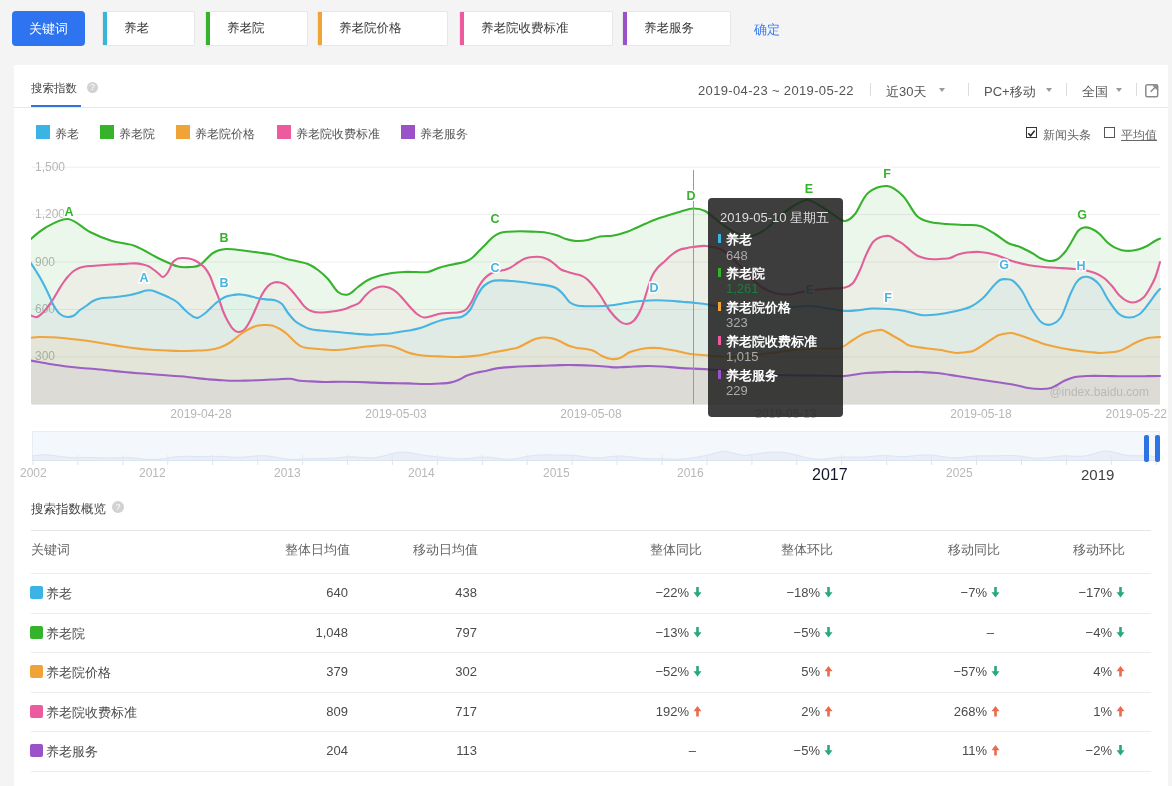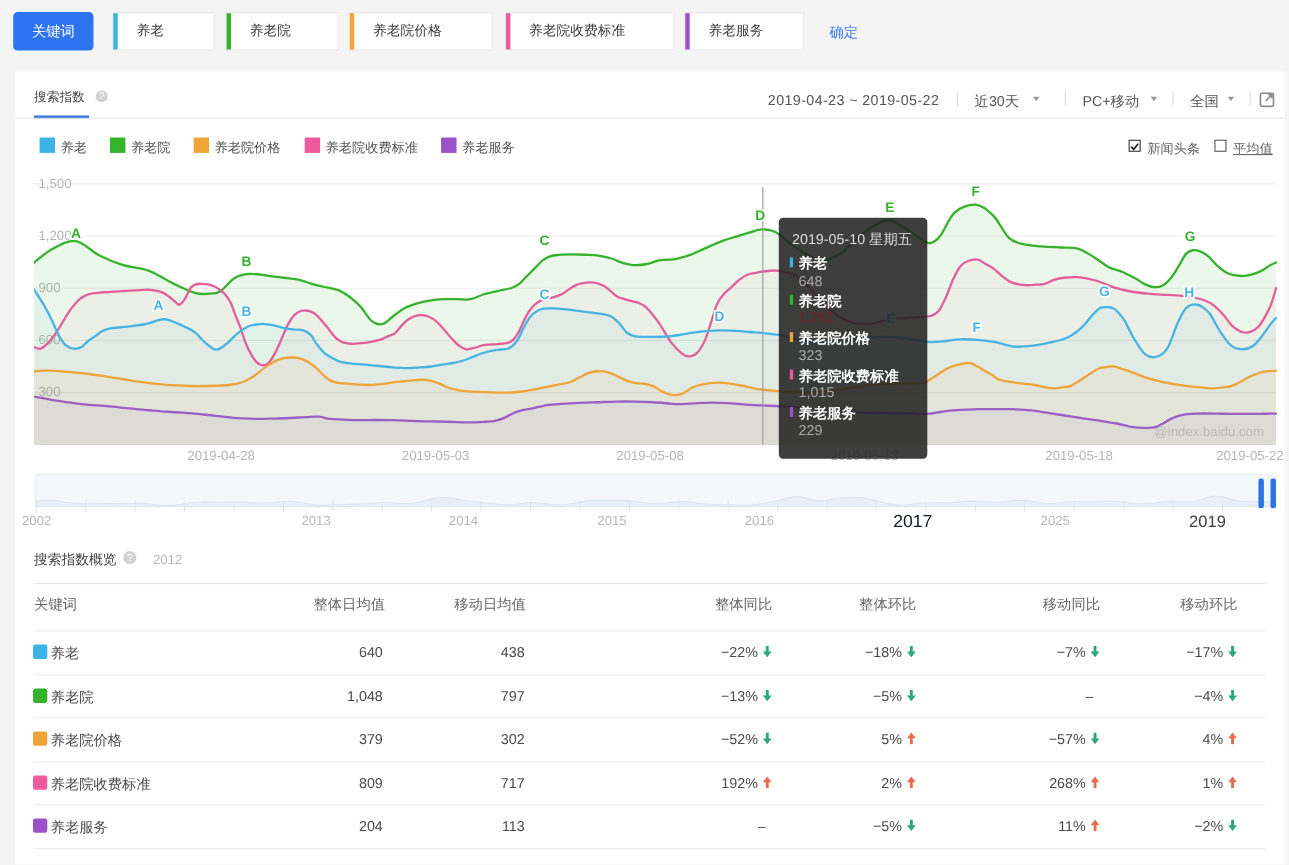--- a/index.html
+++ b/index.html
@@ -161,21 +161,21 @@
     <line x1="1066.4" y1="24" x2="1066.4" y2="29" stroke="#e2e7ee" stroke-width="1"></line>
     <line x1="1066.4" y1="30" x2="1066.4" y2="34" stroke="#e3e3e3" stroke-width="1"></line>
     <line x1="1111.3" y1="24" x2="1111.3" y2="29" stroke="#e2e7ee" stroke-width="1"></line>
     <line x1="1111.3" y1="30" x2="1111.3" y2="34" stroke="#e3e3e3" stroke-width="1"></line>
     <line x1="1156.2" y1="24" x2="1156.2" y2="29" stroke="#e2e7ee" stroke-width="1"></line>
     <line x1="1156.2" y1="30" x2="1156.2" y2="34" stroke="#e3e3e3" stroke-width="1"></line>
   </svg>
 <div class="abs" style="left:1144px;top:435px;width:5px;height:27px;background:#2c74e4;border-radius:2px;"></div>
 <div class="abs" style="left:1155px;top:435px;width:5px;height:27px;background:#2c74e4;border-radius:2px;"></div>
 <div class="abs" style="left:20px;top:466px;font-size:12px;color:#b8b8b8;">2002</div>
-<div class="abs" style="left:139px;top:466px;font-size:12px;color:#b8b8b8;margin-top:36px;">2012</div>
+<div class="abs" style="left:139px;top:466px;font-size:12px;color:#b8b8b8;">2012</div>
 <div class="abs" style="left:274px;top:466px;font-size:12px;color:#b8b8b8;">2013</div>
 <div class="abs" style="left:408px;top:466px;font-size:12px;color:#b8b8b8;">2014</div>
 <div class="abs" style="left:543px;top:466px;font-size:12px;color:#b8b8b8;">2015</div>
 <div class="abs" style="left:677px;top:466px;font-size:12px;color:#b8b8b8;">2016</div>
 <div class="abs" style="left:812px;top:466px;font-size:16px;color:#0f172a;">2017</div>
 <div class="abs" style="left:946px;top:466px;font-size:12px;color:#b8b8b8;">2025</div>
 <div class="abs" style="left:1081px;top:466px;font-size:15px;color:#404040;">2019</div>
 <div class="abs" style="left:31px;top:501px;font-size:12.5px;color:#444;">搜索指数概览</div>
 <div class="abs" style="left:112px;top:501px;width:12px;height:12px;border-radius:50%;background:#d2d2d2;color:#fff;font-size:9px;text-align:center;line-height:12px;">?</div>
 <div class="abs" style="left:31px;top:530px;width:1120px;height:1px;background:#e6e6e6;"></div>
@@ -268,21 +268,21 @@
 <div class="abs" style="left:1005px;top:743px;width:120px;text-align:right;font-size:13px;"><span style="color:#4a4a4a;">−2%</span><span style="display:inline-block;width:4px;"></span><svg width="9" height="11" viewBox="0 0 9 11" style="vertical-align:-1px;">
       <path d="M4.5,10.5 L8.5,5.3 H5.8 V0 H3.2 V5.3 H0.5 Z" fill="#2aa77b"></path>
     </svg></div>
 <div class="abs" style="left:708px;top:198px;width:135px;height:219px;background:rgba(33,33,33,0.87);border-radius:4px;">
 <div style="position:absolute;left:12px;top:11px;font-size:13px;color:#ddd;">2019-05-10 星期五</div>
 <div style="position:absolute;left:10px;top:36.0px;width:3px;height:9px;background:#3bb4e5;"></div>
 <div style="position:absolute;left:18px;top:33.0px;font-size:13px;font-weight:bold;color:#fff;">养老</div>
 <div style="position:absolute;left:18px;top:49.5px;font-size:13px;color:#aaa;">648</div>
 <div style="position:absolute;left:10px;top:69.9px;width:3px;height:9px;background:#35b32a;"></div>
 <div style="position:absolute;left:18px;top:66.9px;font-size:13px;font-weight:bold;color:#fff;">养老院</div>
-<div style="position:absolute;left:18px;top:83.4px;font-size:13px;color:#7f1d1d;text-align:center;">1,261</div>
+<div style="position:absolute;left:18px;top:83.4px;font-size:13px;color:#15803d;text-align:center;">1,261</div>
 <div style="position:absolute;left:10px;top:103.8px;width:3px;height:9px;background:#f0a438;"></div>
 <div style="position:absolute;left:18px;top:100.8px;font-size:13px;font-weight:bold;color:#fff;">养老院价格</div>
 <div style="position:absolute;left:18px;top:117.3px;font-size:13px;color:#aaa;">323</div>
 <div style="position:absolute;left:10px;top:137.7px;width:3px;height:9px;background:#ee5a9e;"></div>
 <div style="position:absolute;left:18px;top:134.7px;font-size:13px;font-weight:bold;color:#fff;">养老院收费标准</div>
 <div style="position:absolute;left:18px;top:151.2px;font-size:13px;color:#aaa;">1,015</div>
 <div style="position:absolute;left:10px;top:171.6px;width:3px;height:9px;background:#9b51c8;"></div>
 <div style="position:absolute;left:18px;top:168.6px;font-size:13px;font-weight:bold;color:#fff;">养老服务</div>
 <div style="position:absolute;left:18px;top:185.1px;font-size:13px;color:#aaa;">229</div>
 </div>

